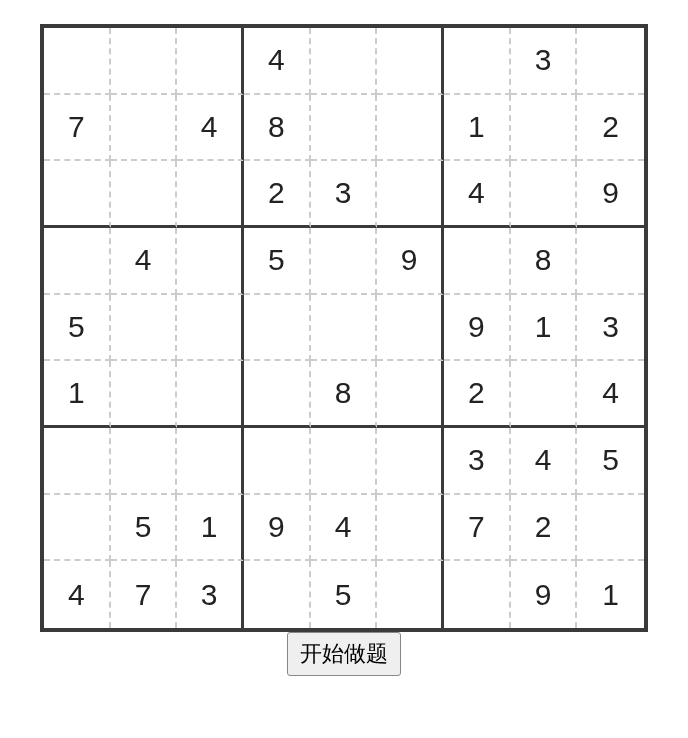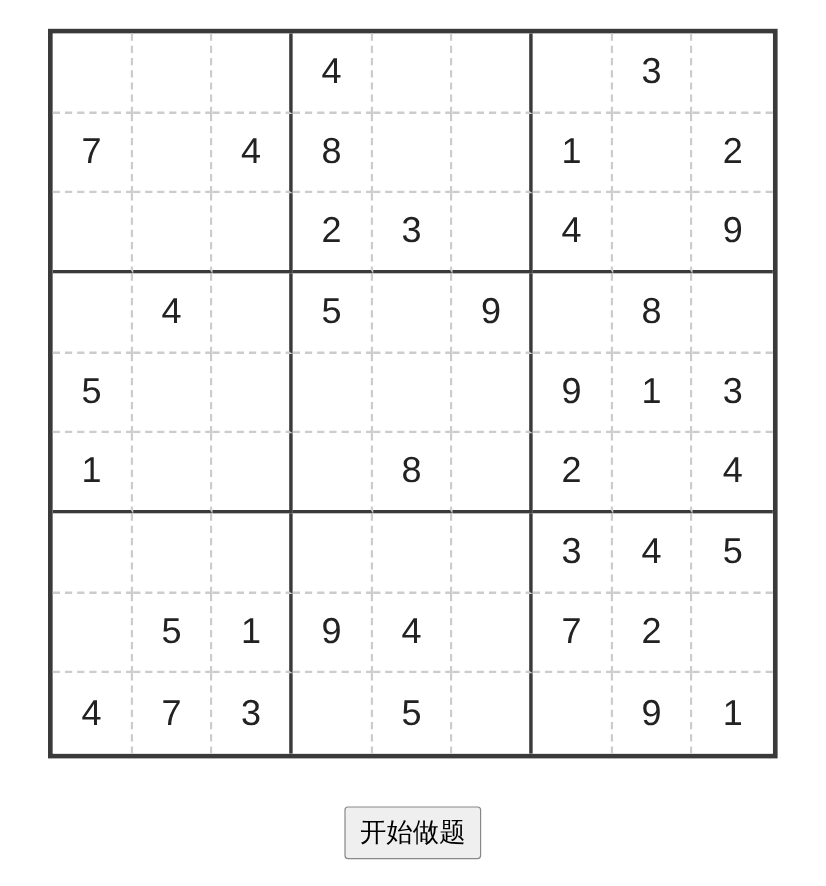--- a/index.html
+++ b/index.html
@@ -30,21 +30,20 @@
       color: #222;
       border-right: 2px dashed #ccc;
       border-bottom: 2px dashed #ccc;
       background: #fff;
     }
     .cell.col-2, .cell.col-5 { border-right: 3px solid #3a3a3a; }
     .cell.col-8 { border-right: none; }
     .cell.row-2, .cell.row-5 { border-bottom: 3px solid #3a3a3a; }
     .cell.row-8 { border-bottom: none; }
     .controls {
-      margin-top: 40px;
       display: flex;
       justify-content: flex-start;
     }
     .start-button {
       font-size: 22px;
       padding: 6px 12px;
       border: 1px solid #888;
       border-radius: 3px;
       background: #efefef;
       cursor: pointer;

